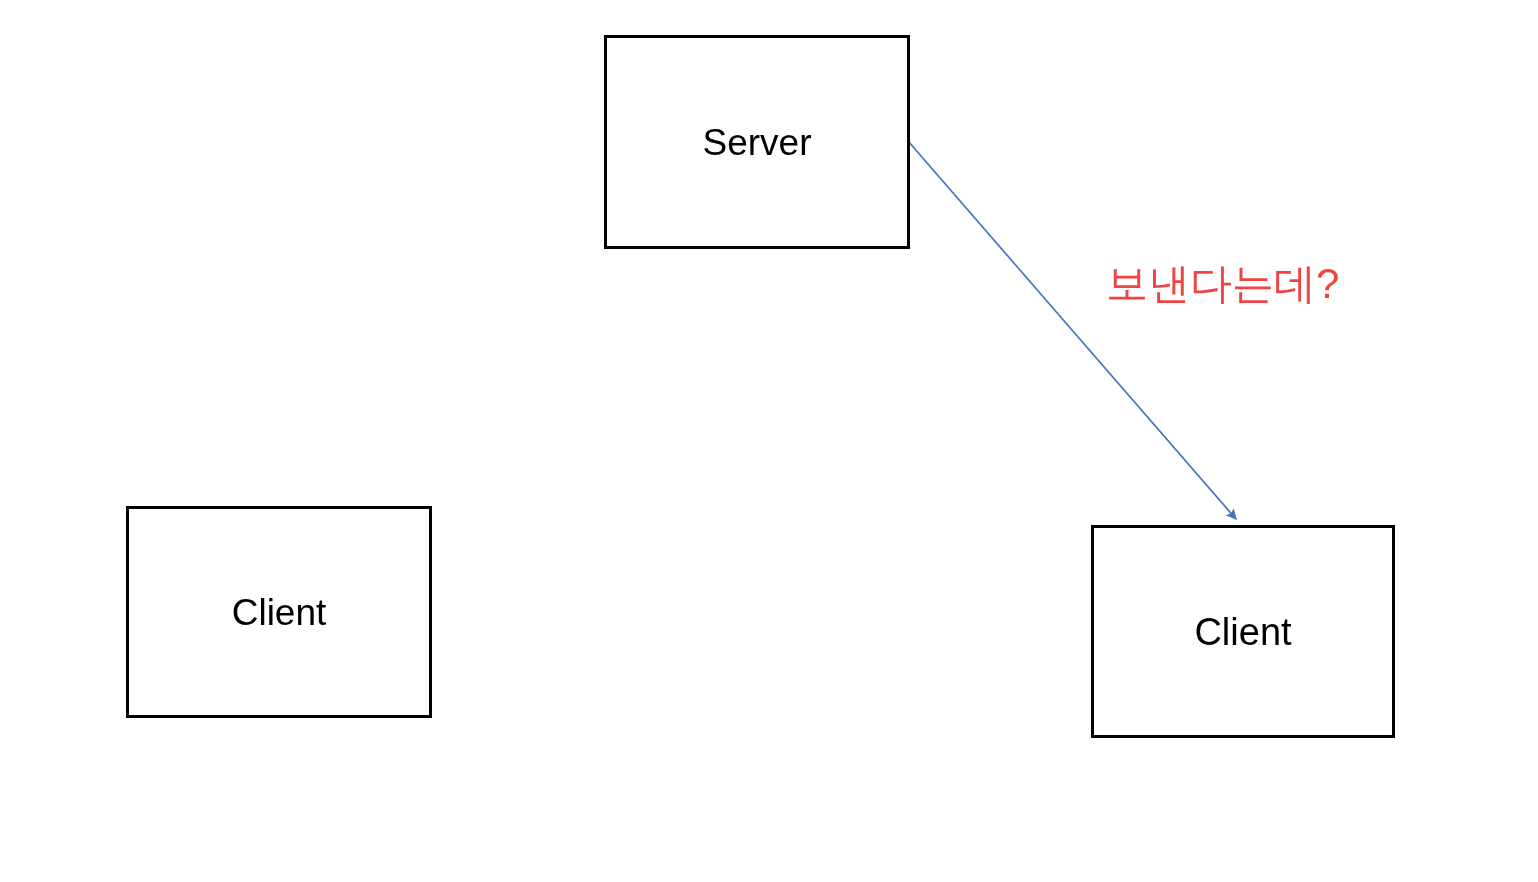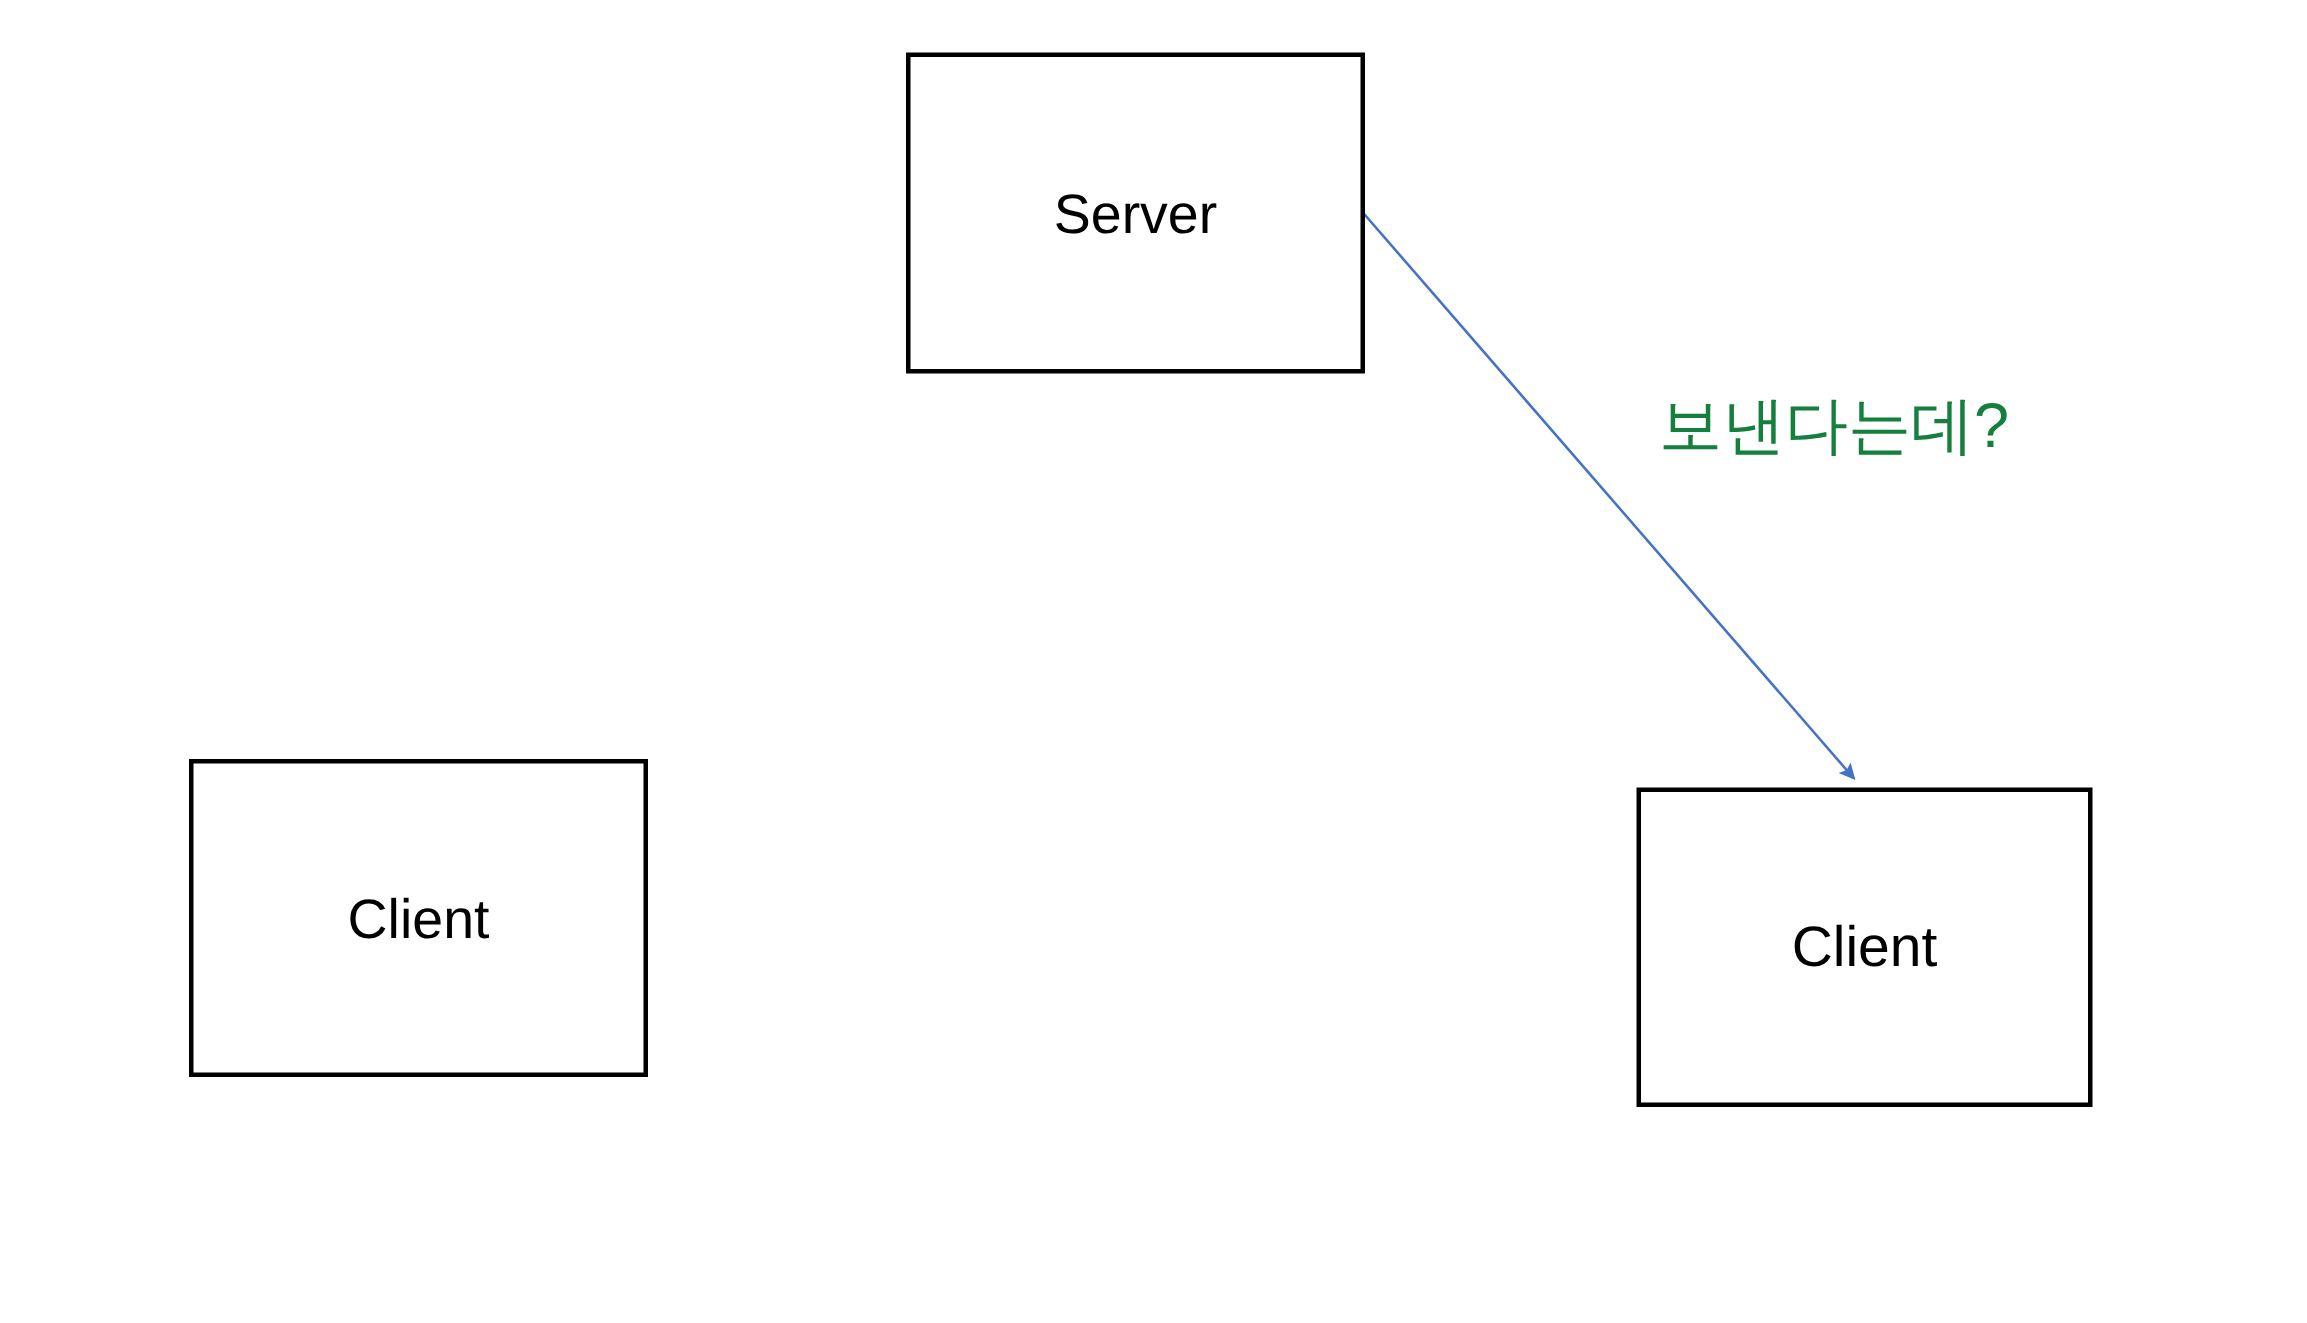--- a/index.html
+++ b/index.html
@@ -64,21 +64,21 @@
   #arrow-layer {
     position: absolute;
     left: 0;
     top: 0;
     width: 1538px;
     height: 882px;
     pointer-events: none;
   }
   .annotation-text {
     position: absolute;
-    color: #15803d;
+    color: #ef4444;
     font-size: 42px;
     line-height: 1;
     white-space: nowrap;
     user-select: none;
   }
   #annotation-send {
     left: 1106px;
     top: 263px;
   }
 </style>

